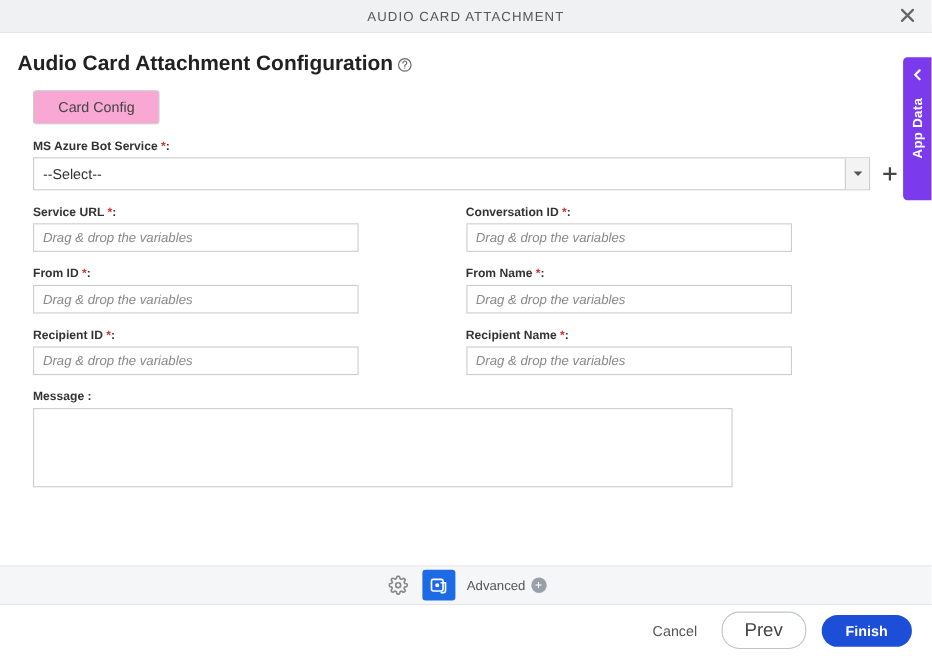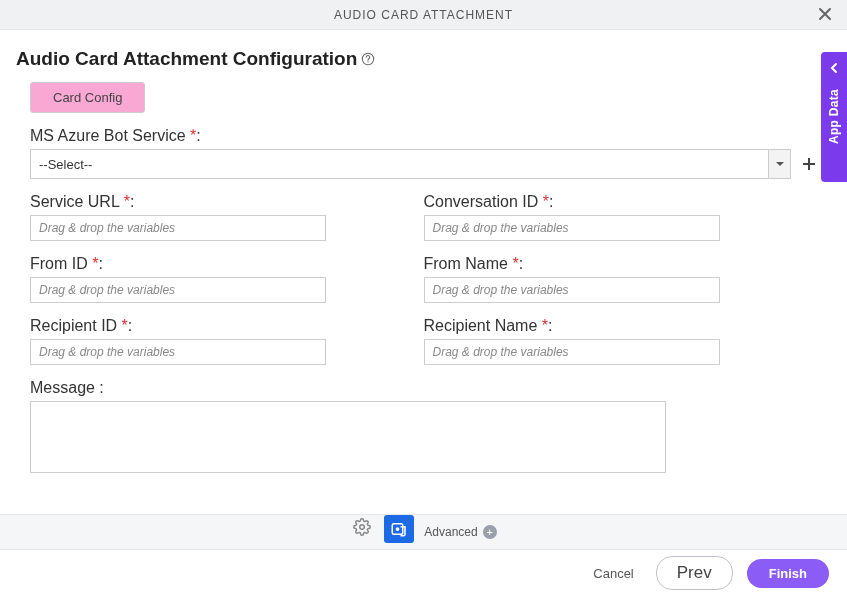--- a/index.html
+++ b/index.html
@@ -76,24 +76,25 @@
     position: relative;
     z-index: 1;
   }
   .tab:first-child { border-top-left-radius: 3px; border-bottom-left-radius: 3px; }
   .tab:last-child { border-top-right-radius: 3px; border-bottom-right-radius: 3px; }
   .tab + .tab { margin-left: -1px; }
   .form-body {
     padding: 14px 30px 0 30px;
   }
   .label {
-    font-size: 16px;
+    font-size: 11px;
     color: #333;
     margin-bottom: 4px;
     display: block;
+    font-weight: bold;
   }
   .req { color: #d93030; }
   .select-row {
     display: flex;
     align-items: center;
     gap: 10px;
     margin-bottom: 14px;
   }
   .select-wrap {
     flex: 1;
@@ -157,20 +158,21 @@
   }
   .toolbar {
     position: absolute;
     bottom: 46px;
     left: 0; right: 0;
     height: 36px;
     background: #f5f6f8;
     border-top: 1px solid #e6e7ea;
     border-bottom: 1px solid #e6e7ea;
     display: flex;
+    align-items: center;
     justify-content: center;
     gap: 10px;
   }
   .tool-icon {
     width: 24px; height: 24px;
     display: flex; align-items: center; justify-content: center;
     cursor: pointer;
     border-radius: 3px;
   }
   .tool-icon.gear { color: #888; }
@@ -219,21 +221,21 @@
   .btn-outline {
     background: #fff;
     border: 1px solid #bfc3c9;
     border-radius: 16px;
     padding: 6px 20px;
     font-size: 17px;
     color: #444;
     cursor: pointer;
   }
   .btn-primary {
-    background: #8b5cf6;
+    background: #1d4ed8;
     border: none;
     border-radius: 16px;
     padding: 7px 22px;
     font-size: 13px;
     color: #fff;
     font-weight: 600;
     cursor: pointer;
   }
   .side-tab {
     position: absolute;

